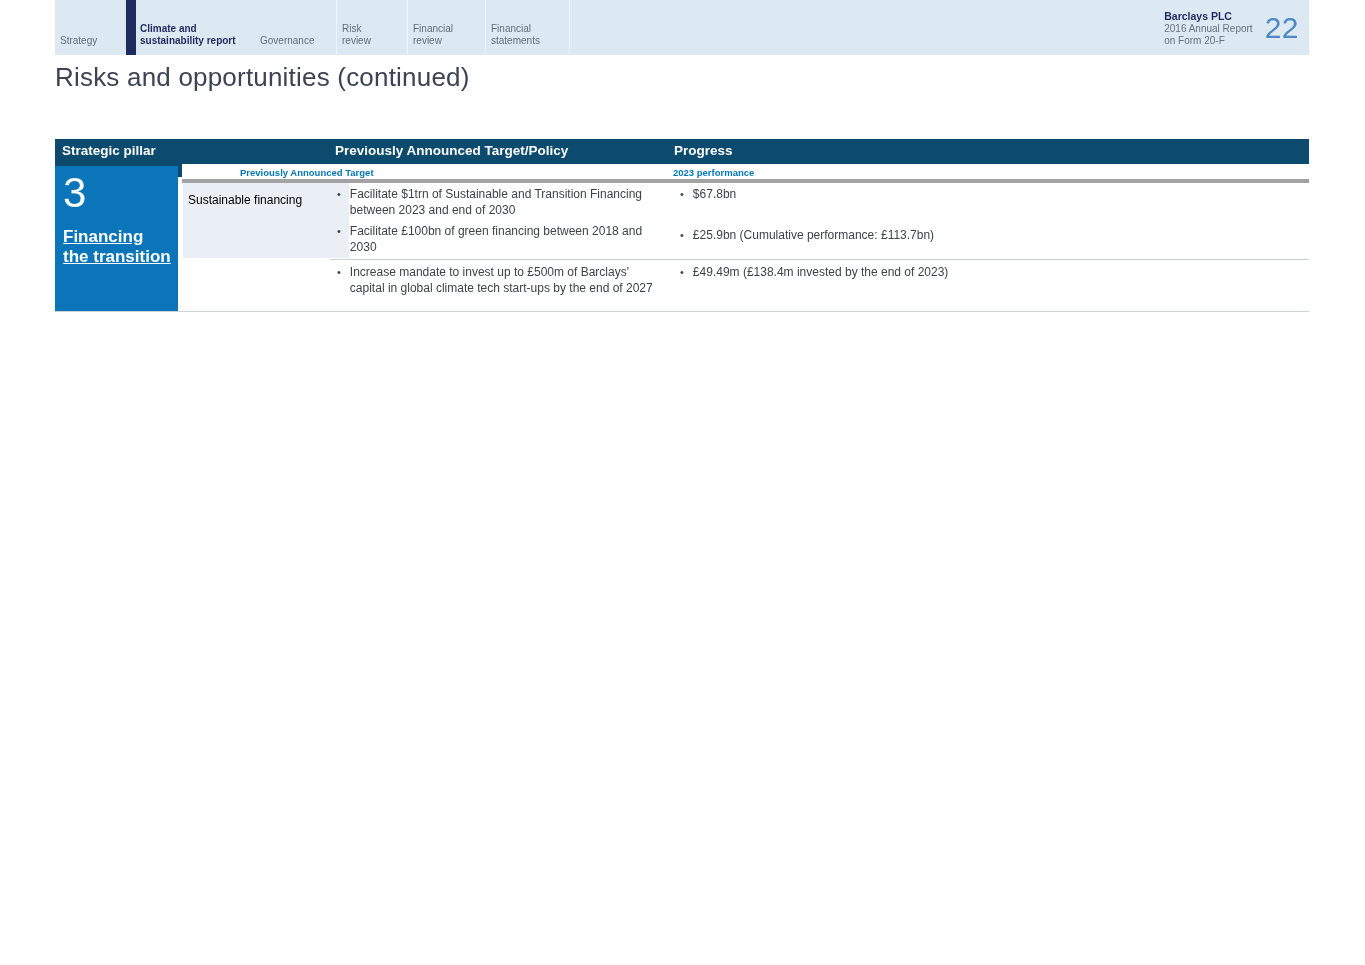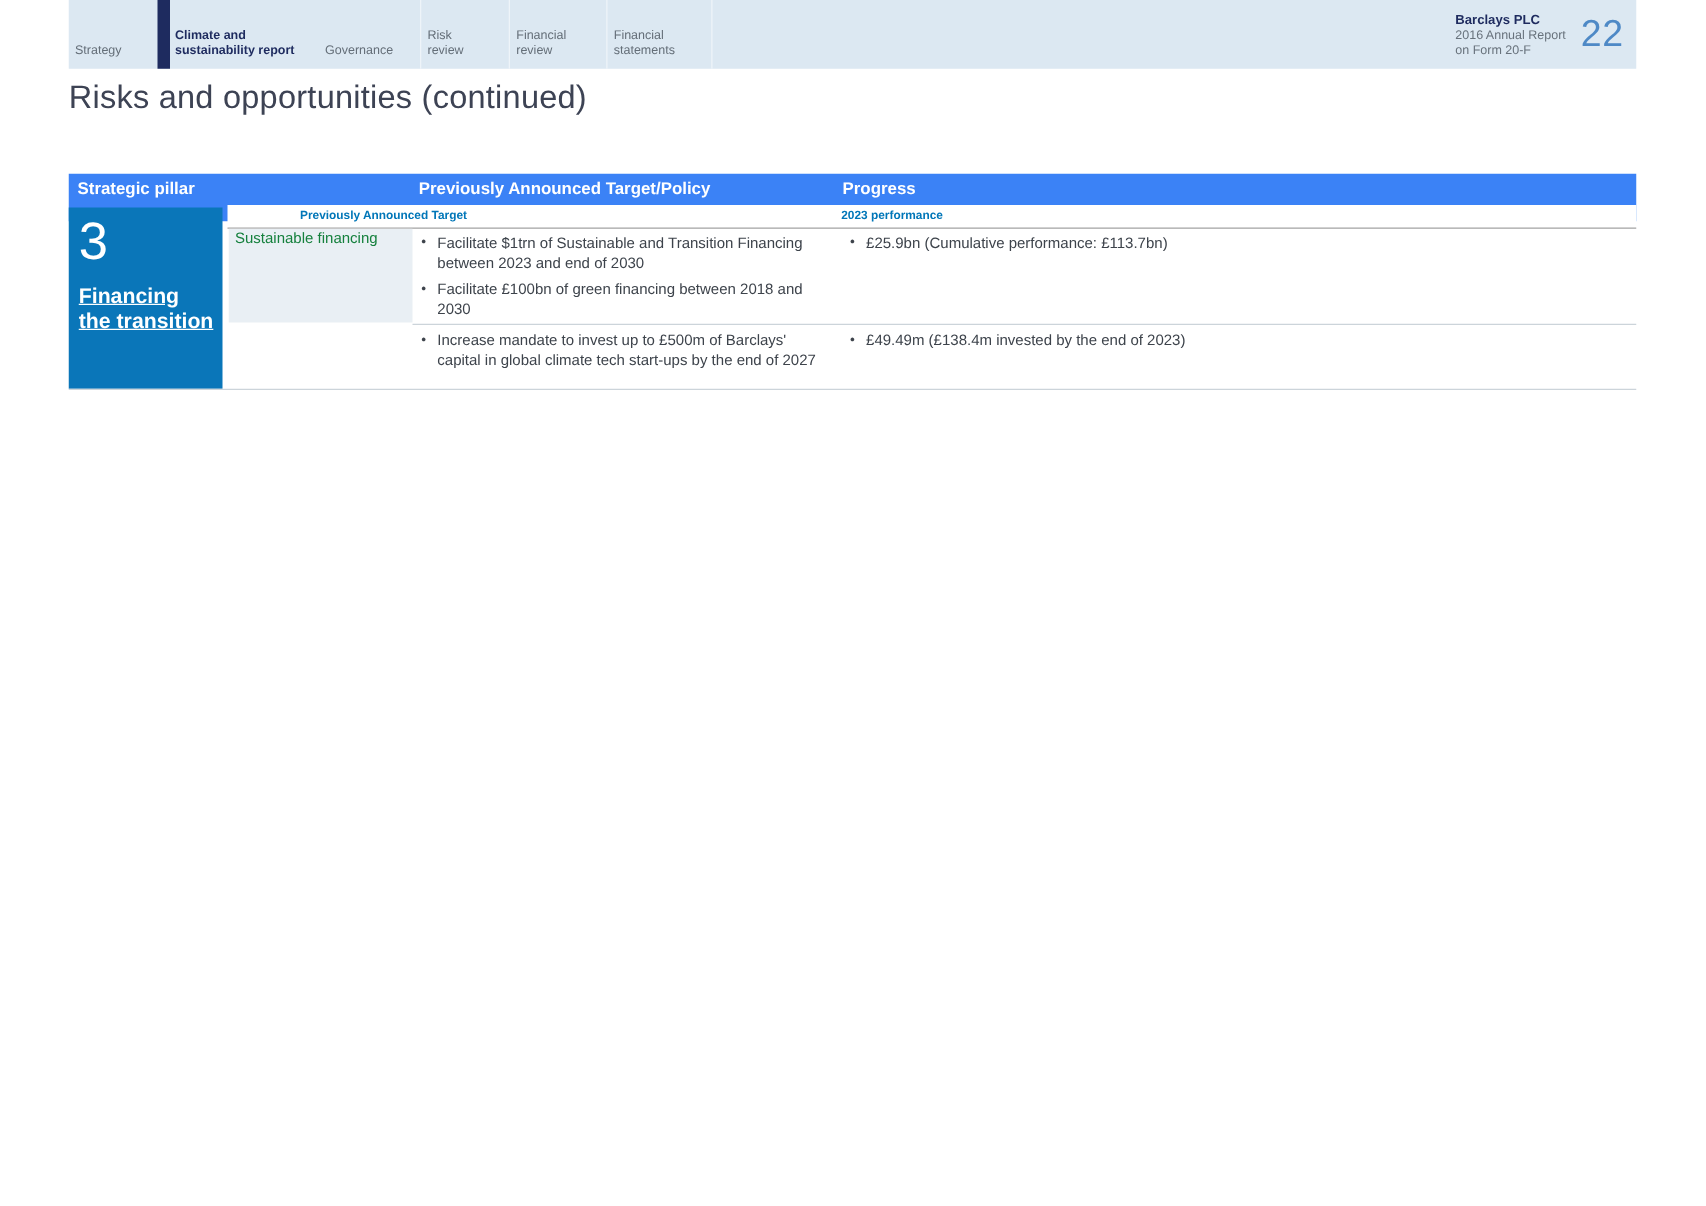--- a/index.html
+++ b/index.html
@@ -28,38 +28,38 @@
   .brand .rline { font-size:10px; color:#68727c; line-height:12.5px; }
   .page-number { align-self:center; font-size:30px; font-weight:300; color:#4e89c6;
                  margin:0 10px 0 12px; letter-spacing:0.5px; }
 
   
   .page-title { position:absolute; left:55px; top:62px; font-size:26px; font-weight:300;
                 color:#3d4354; letter-spacing:0.2px; }
 
   
   .tbl { position:absolute; left:55px; top:139px; width:1254px; height:180px; font-size:12px; }
-  .tbl-header { position:absolute; left:0; top:0; width:1254px; height:38px; background:#3b82f6; }
+  .tbl-header { position:absolute; left:0; top:0; width:1254px; height:38px; background:#0c4a6e; }
   .tbl-header span { position:absolute; top:4px; color:#ffffff; font-weight:bold; font-size:13.5px; }
   .h-pillar { left:7px; }
   .h-target { left:280px; }
   .h-progress { left:619px; }
 
   .subheader-row { position:absolute; left:127px; top:25px; width:1127px; height:19px;
-                   background:#ffffff; border-bottom:1px solid #a3a3a3; }
+                   background:#ffffff; border-bottom:4px solid #a3a3a3; }
   .subheader-row span { position:absolute; top:3px; font-size:9.5px; font-weight:bold; color:#0076b8; }
   .sh-target { left:58px; }
   .sh-performance { left:491px; }
 
   .pillar-cell { position:absolute; left:0; top:27px; width:123px; height:145px; background:#0a76b9; color:#ffffff; }
   .pillar-number { font-size:42px; font-weight:300; line-height:1; margin:6px 0 0 8px; }
   .pillar-name { font-size:17px; font-weight:bold; line-height:20px; margin:13px 0 0 8px; white-space:pre-line;text-decoration:underline; }
 
-  .cat-cell { position:absolute; left:128px; width:147px; background:#e9eff4;
-              color:#15803d; padding:0 8px 0 5px; line-height:15px; }
+  .cat-cell { position:absolute; left:128px; width:166px; background:#e9eff4;
+              color:#000000; padding:10px 8px 0 5px; line-height:15px; }
   .cat-a { top:44px; height:75px; }
   .cat-b { top:122px; height:50px; }
 
   .cell { position:absolute; color:#3d434b; }
   .c3-r1 { left:275px; top:48px; width:335px; }
   .c4-r1 { left:618px; top:48px; width:620px; }
   .c3-r2 { left:275px; top:126px; width:335px; }
   .c4-r2 { left:618px; top:126px; width:620px; }
 
   .bullet { display:flex; line-height:15.5px; }
@@ -137,20 +137,23 @@
       <div class="bullet">
         <span class="bt">Facilitate $1trn of Sustainable and Transition Financing between 2023 and end of 2030</span>
       </div>
       <div class="bullet">
         <span class="bt">Facilitate £100bn of green financing between 2018 and 2030</span>
       </div>
     </div>
 
     <div class="cell c4-r1">
       <div class="bullet">
+        <span class="bt">$67.8bn</span>
+      </div>
+      <div class="bullet">
         <span class="bt">£25.9bn (Cumulative performance: £113.7bn)</span>
       </div>
     </div>
 
     <div class="row-sep"></div>
 
     <div class="cell c3-r2">
       <div class="bullet">
         <span class="bt">Increase mandate to invest up to £500m of Barclays' capital in global climate tech start-ups by the end of 2027</span>
       </div>

